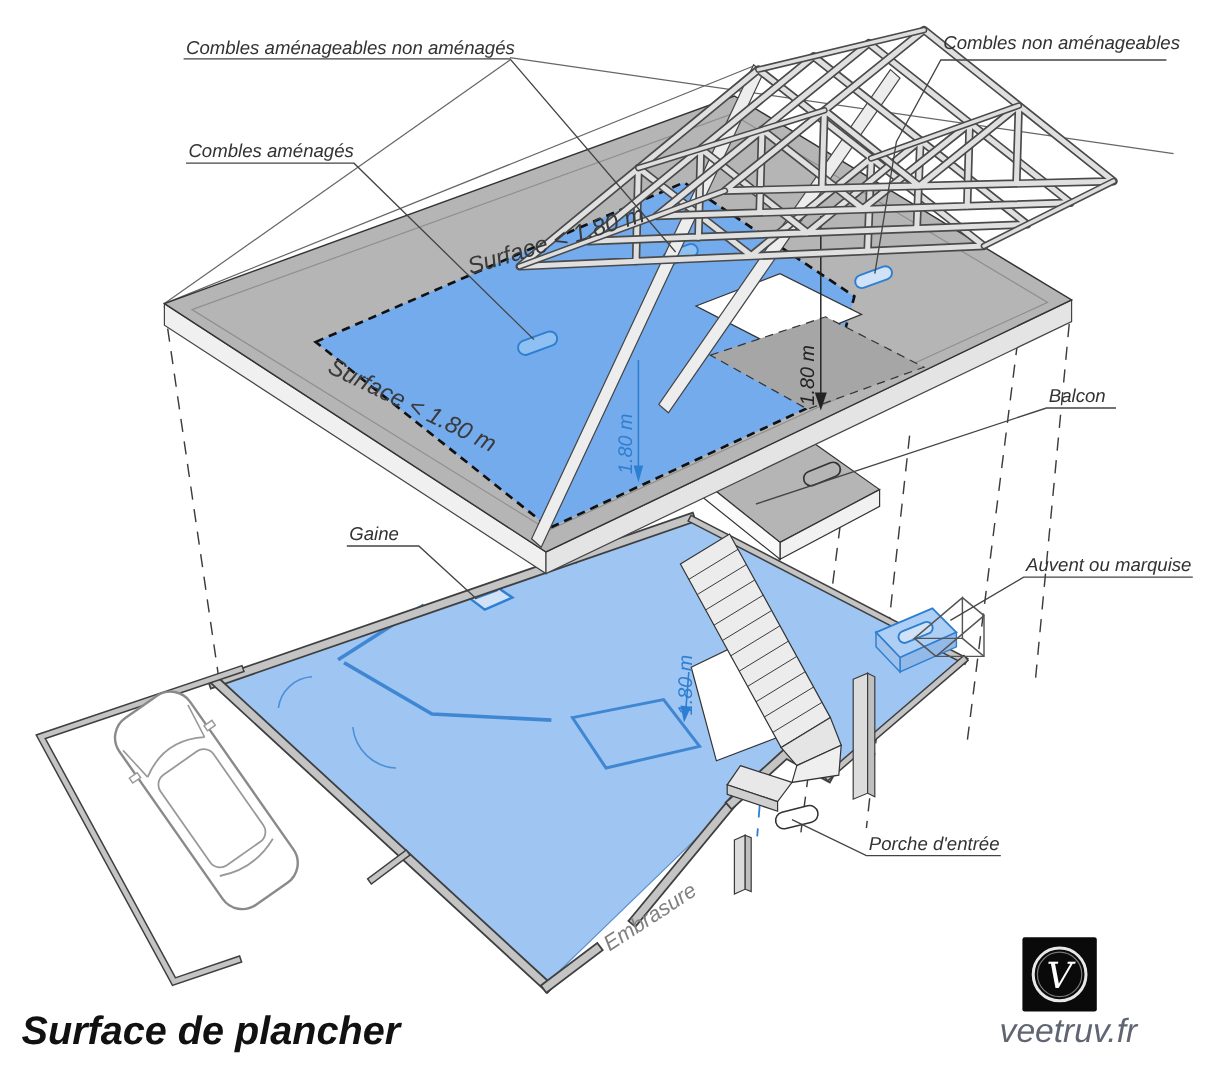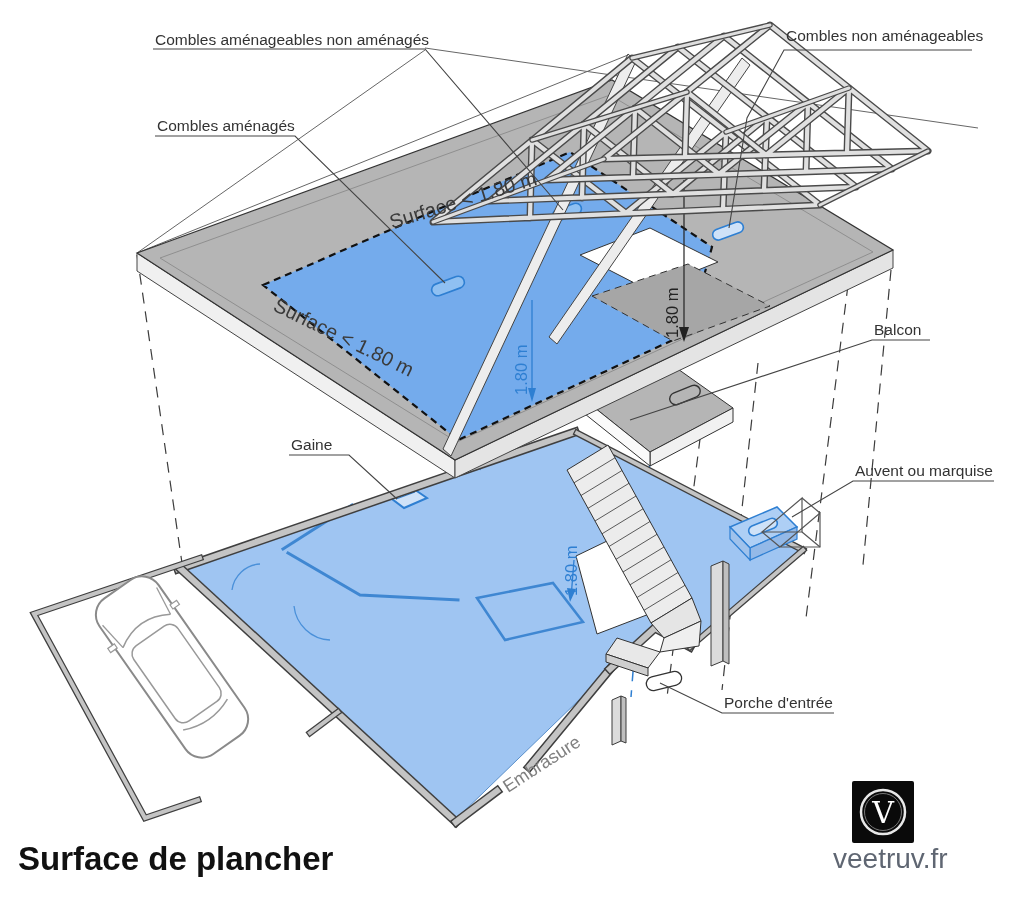--- a/index.html
+++ b/index.html
@@ -1,17 +1,17 @@
 <!DOCTYPE html>
 <html><head>
 <meta charset="utf-8">
 <style>
   html,body{margin:0;padding:0;background:#fff;}
   .canvas{position:relative;width:1024px;height:898px;background:#fff;overflow:hidden;
-          font-family:"Liberation Sans",sans-serif;}
+          font-family:"Liberation Sans",sans-serif;font-style:italic;}
   svg{display:block}
   text{font-family:"Liberation Sans",sans-serif;}
   .lbl{font-size:15.5px;fill:#333;}
   .band-txt{font-size:20px;fill:#3a3a3a;}
   .dim-blue{font-size:16.5px;fill:#2e7fd2;}
   .dim-black{font-size:16.5px;fill:#222;}
   .embr{font-size:18px;fill:#808080;}
   .title-txt{font-size:33px;font-weight:bold;fill:#111;}
   .site-txt{font-size:28px;fill:#5f6672;}
   .logo-v{font-family:"DejaVu Serif",serif;font-size:30px;fill:#fff;}

